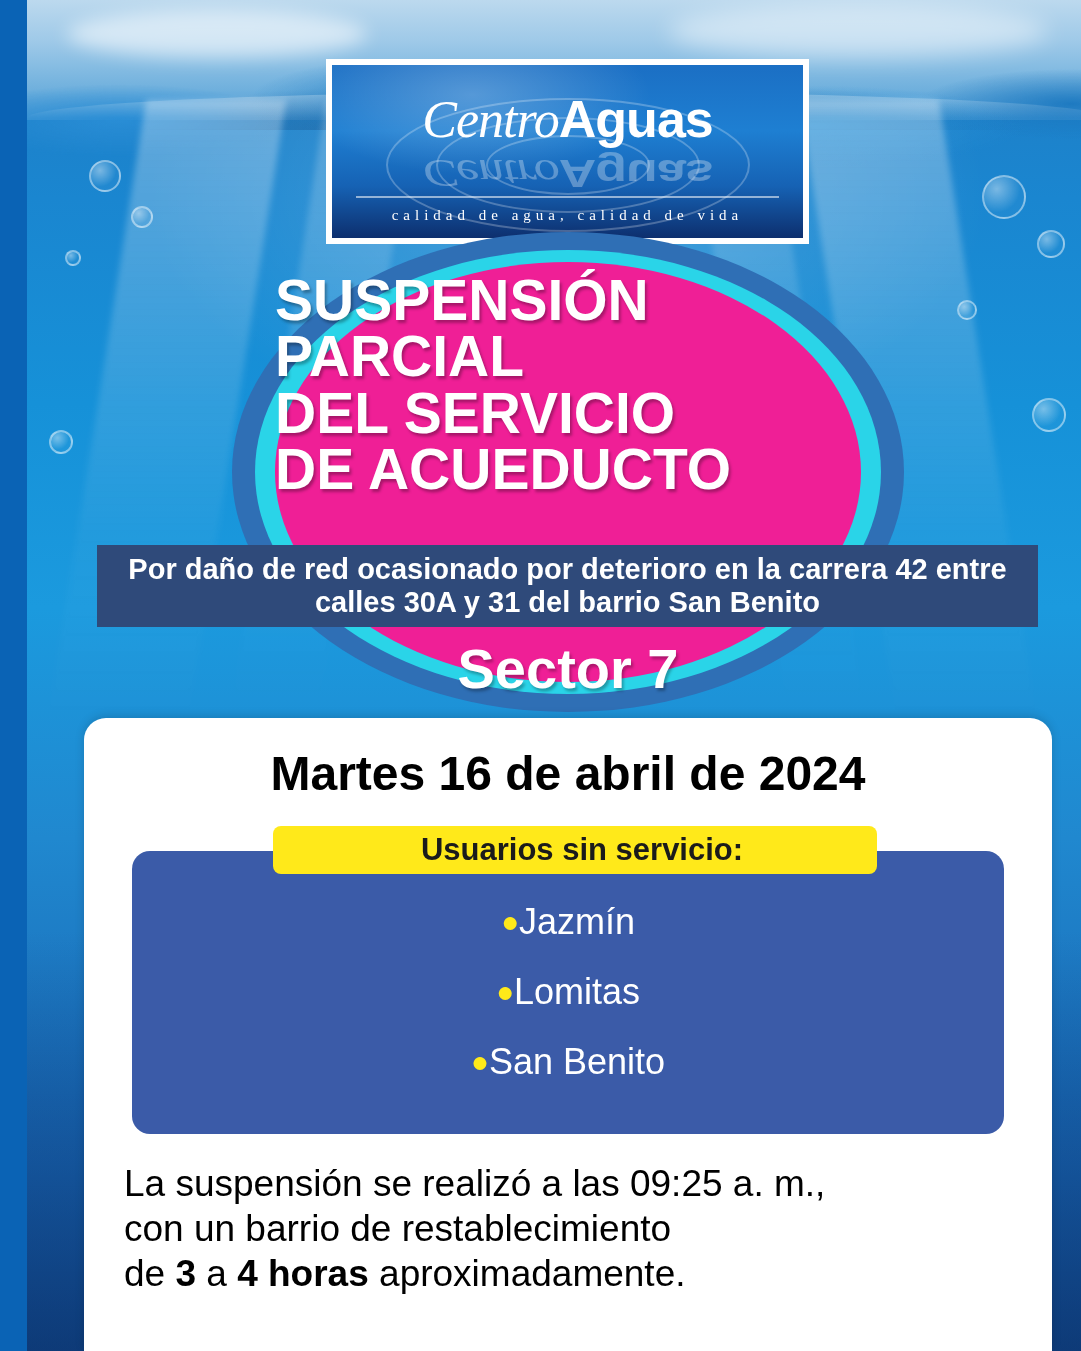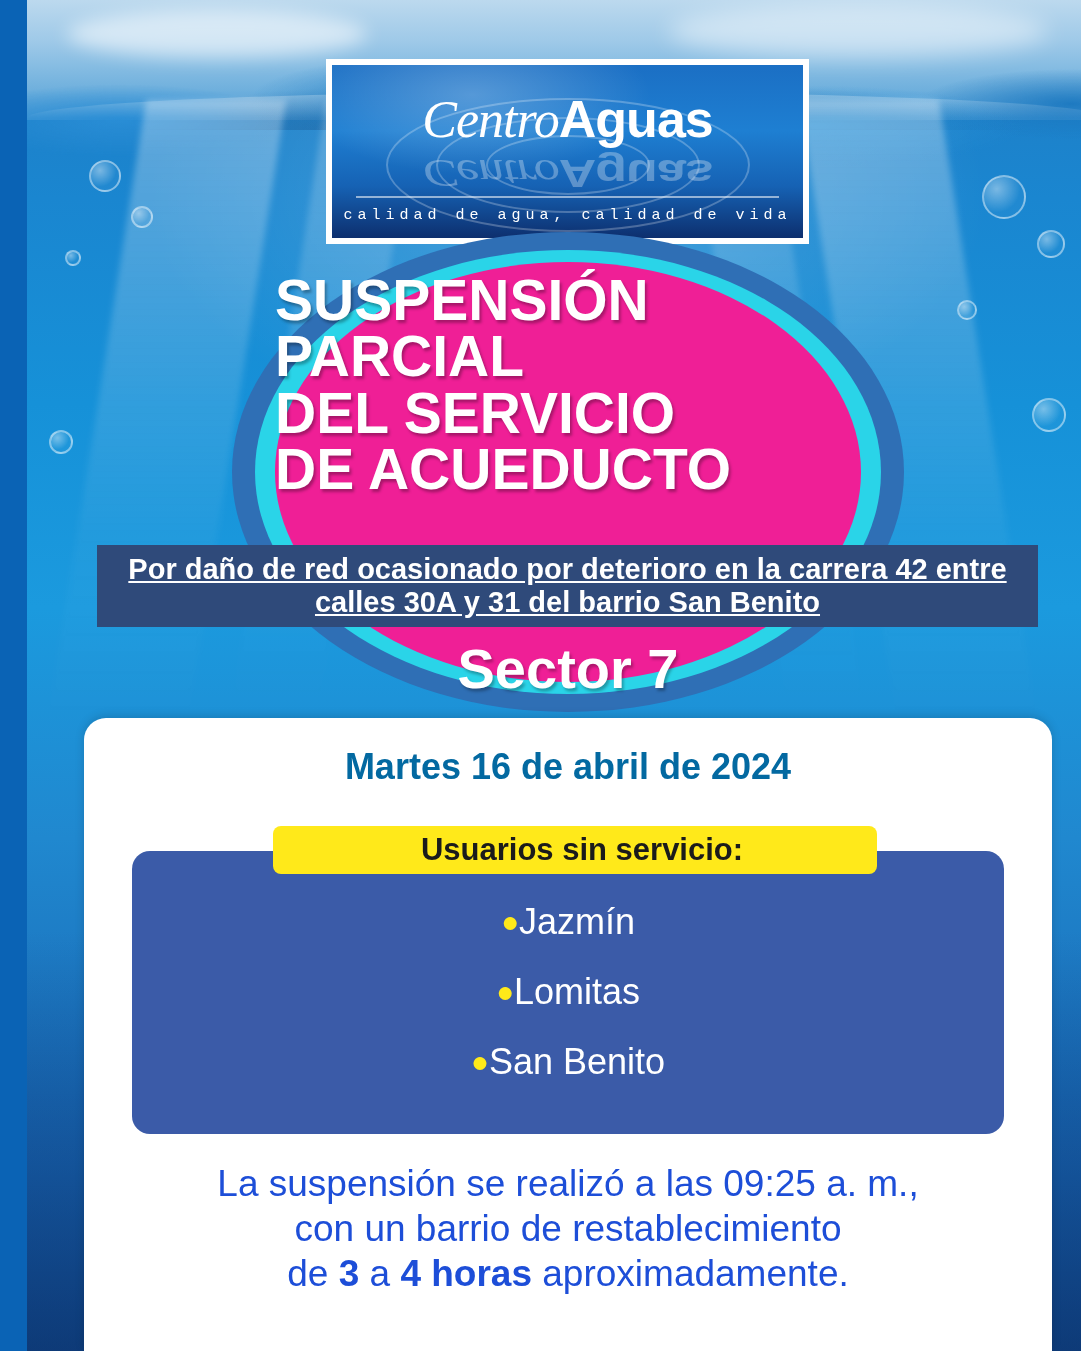--- a/index.html
+++ b/index.html
@@ -173,21 +173,21 @@
     transform: scaleY(-0.75);
     filter: blur(0.6px);
   }
   .logo-tagline {
     position: absolute;
     left: 0; right: 0; bottom: 14px;
     text-align: center;
     color: #ffffff;
     font-size: 15px;
     letter-spacing: 5px;
-    font-family: Liberation Mono, monospace;
+    font-family: Liberation Serif, serif;
   }
   .logo-tag-rule {
     position: absolute;
     left: 24px; right: 24px; bottom: 40px;
     height: 2px;
     background: rgba(255,255,255,0.55);
   }
 
   
   .ellipse-blue {
@@ -235,21 +235,20 @@
     align-items: center;
     justify-content: center;
   }
   .reason-text {
     color: #ffffff;
     font-weight: bold;
     font-size: 29px;
     line-height: 1.15;
     text-align: center;
     padding: 0 8px;
-    text-decoration: underline;
   }
   .sector-label {
     position: absolute;
     left: 248px; top: 636px;
     width: 586px;
     text-align: center;
     color: #ffffff;
     font-weight: bold;
     font-size: 56px;
     text-shadow: 2px 3px 3px rgba(0,0,0,0.28);
@@ -261,23 +260,23 @@
     left: 57px; top: 718px;
     width: 968px; height: 633px;
     background: #ffffff;
     border-radius: 22px 22px 0 0;
     box-shadow: 0 -2px 10px rgba(0,0,0,0.15);
   }
   .date-line {
     position: absolute;
     left: 0; right: 0; top: 28px;
     text-align: center;
-    font-size: 36px;
-    font-weight: bold;
-    color: #0369a1;
+    font-size: 48px;
+    font-weight: bold;
+    color: #000000;
   }
   .users-panel {
     position: absolute;
     left: 48px; top: 133px;
     width: 872px; height: 283px;
     background: #3b5ba8;
     border-radius: 18px;
   }
   .users-title {
     position: absolute;
@@ -308,24 +307,23 @@
     display: block;
   }
   .user-item .dot {
     color: #ffe91a;
     font-size: 30px;
     vertical-align: 2px;
   }
   .footer-note {
     position: absolute;
     left: 40px; right: 40px; top: 443px;
-    text-align: center;
     font-size: 37px;
     line-height: 1.22;
-    color: #1d4ed8;
+    color: #000000;
   }
   .footer-note b { font-weight: bold; }
 </style>
 </head>
 <body>
 
 <div class="poster">
 
   <div class="bg-water"></div>
   <div class="bg-sky"></div>

